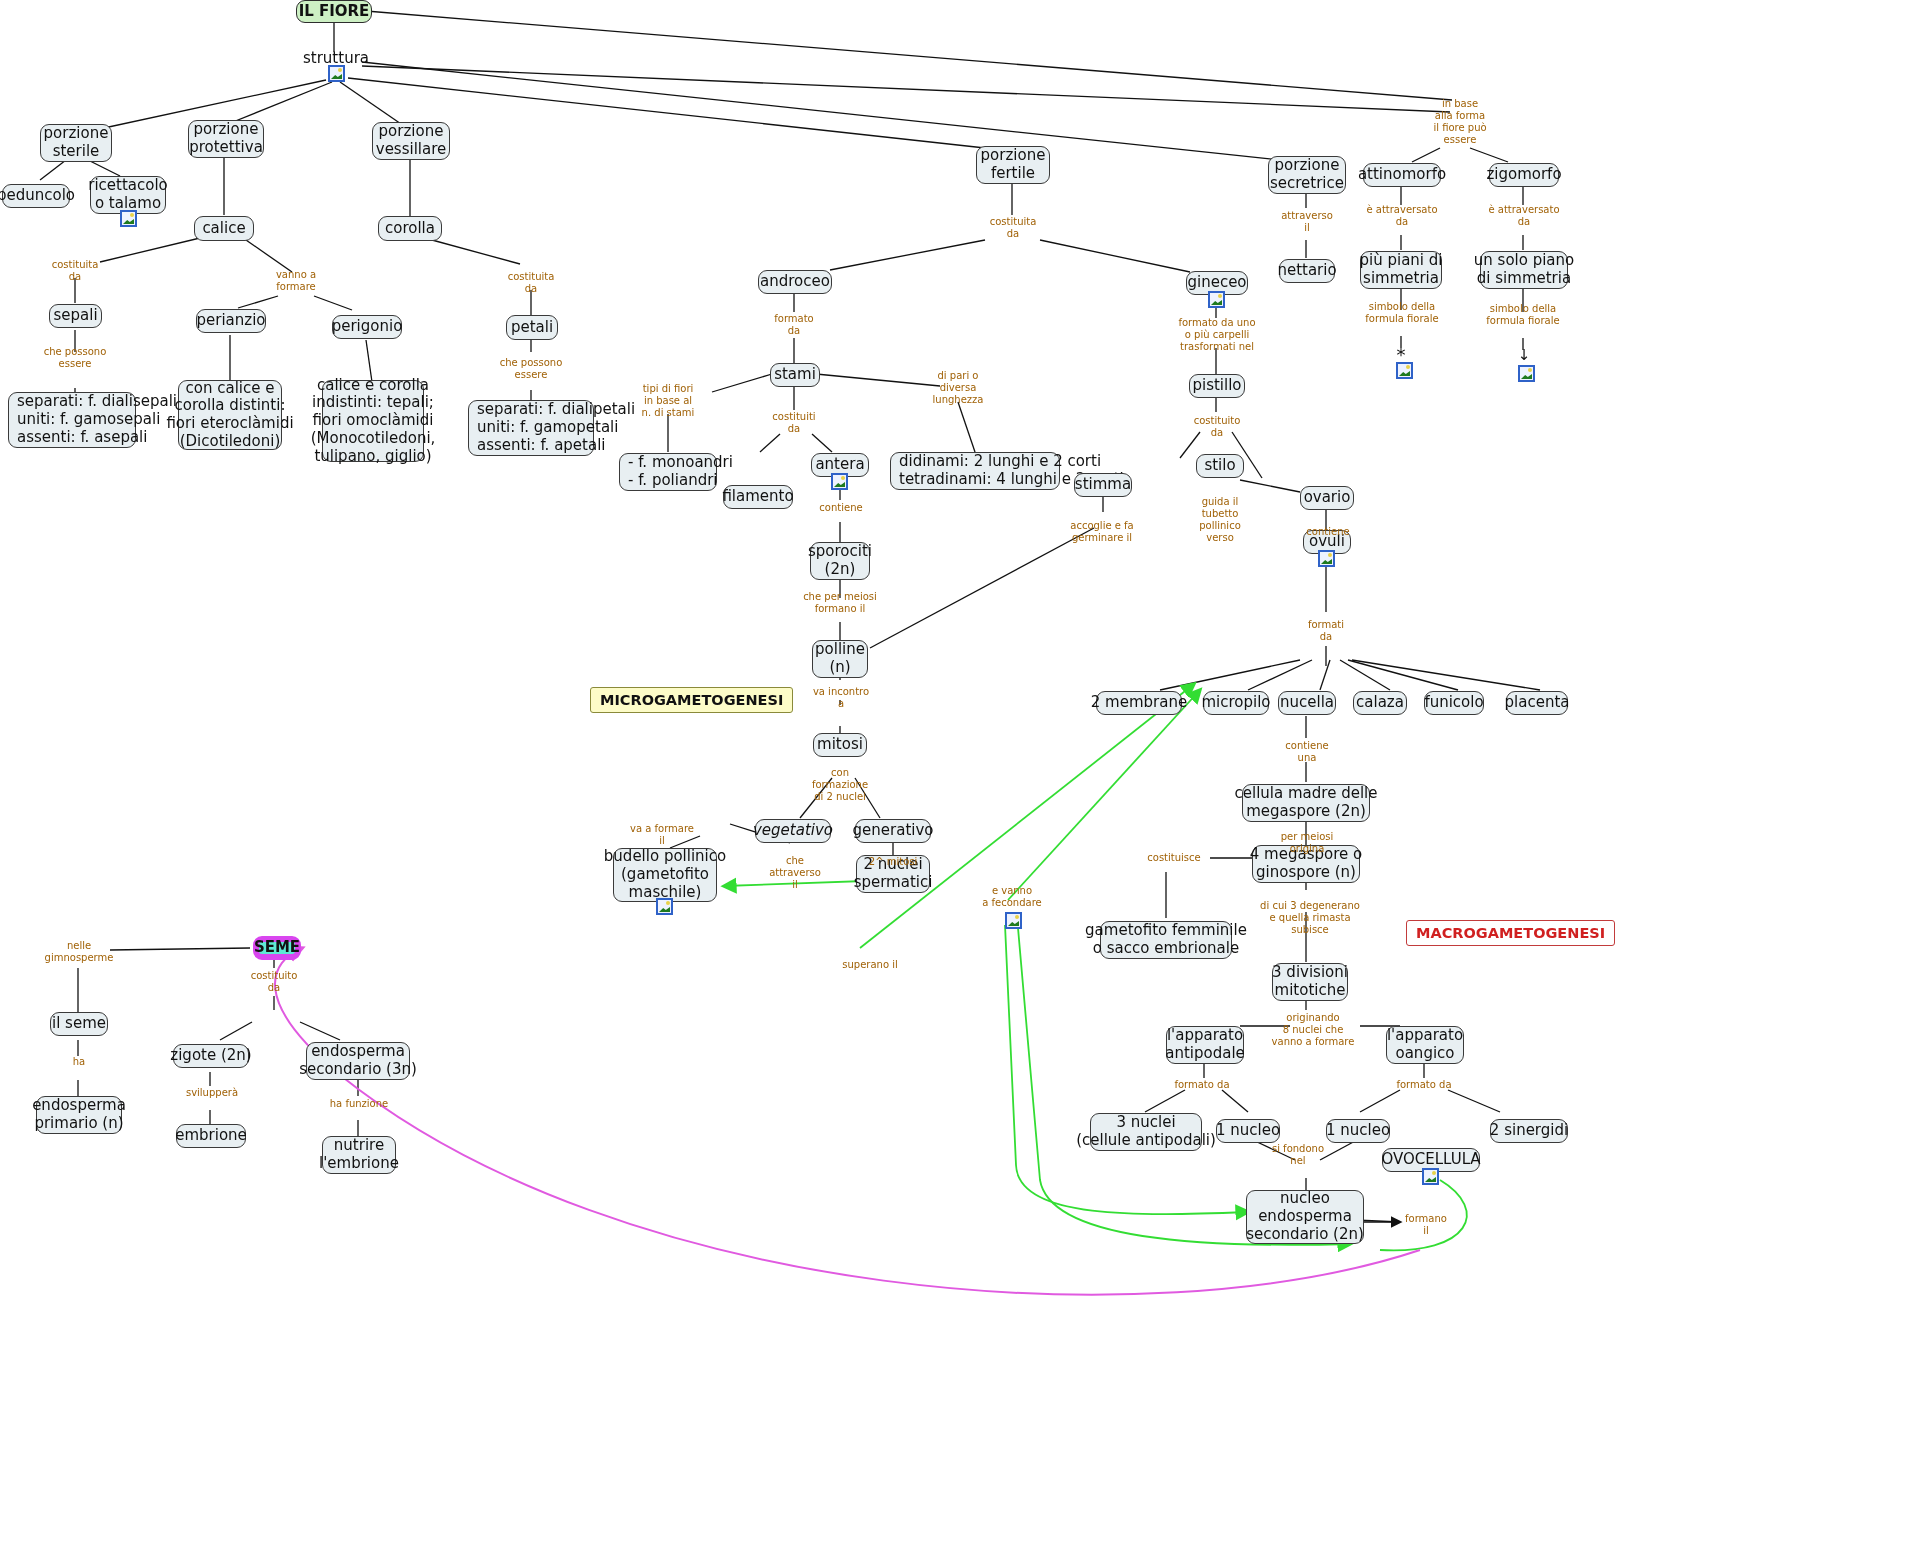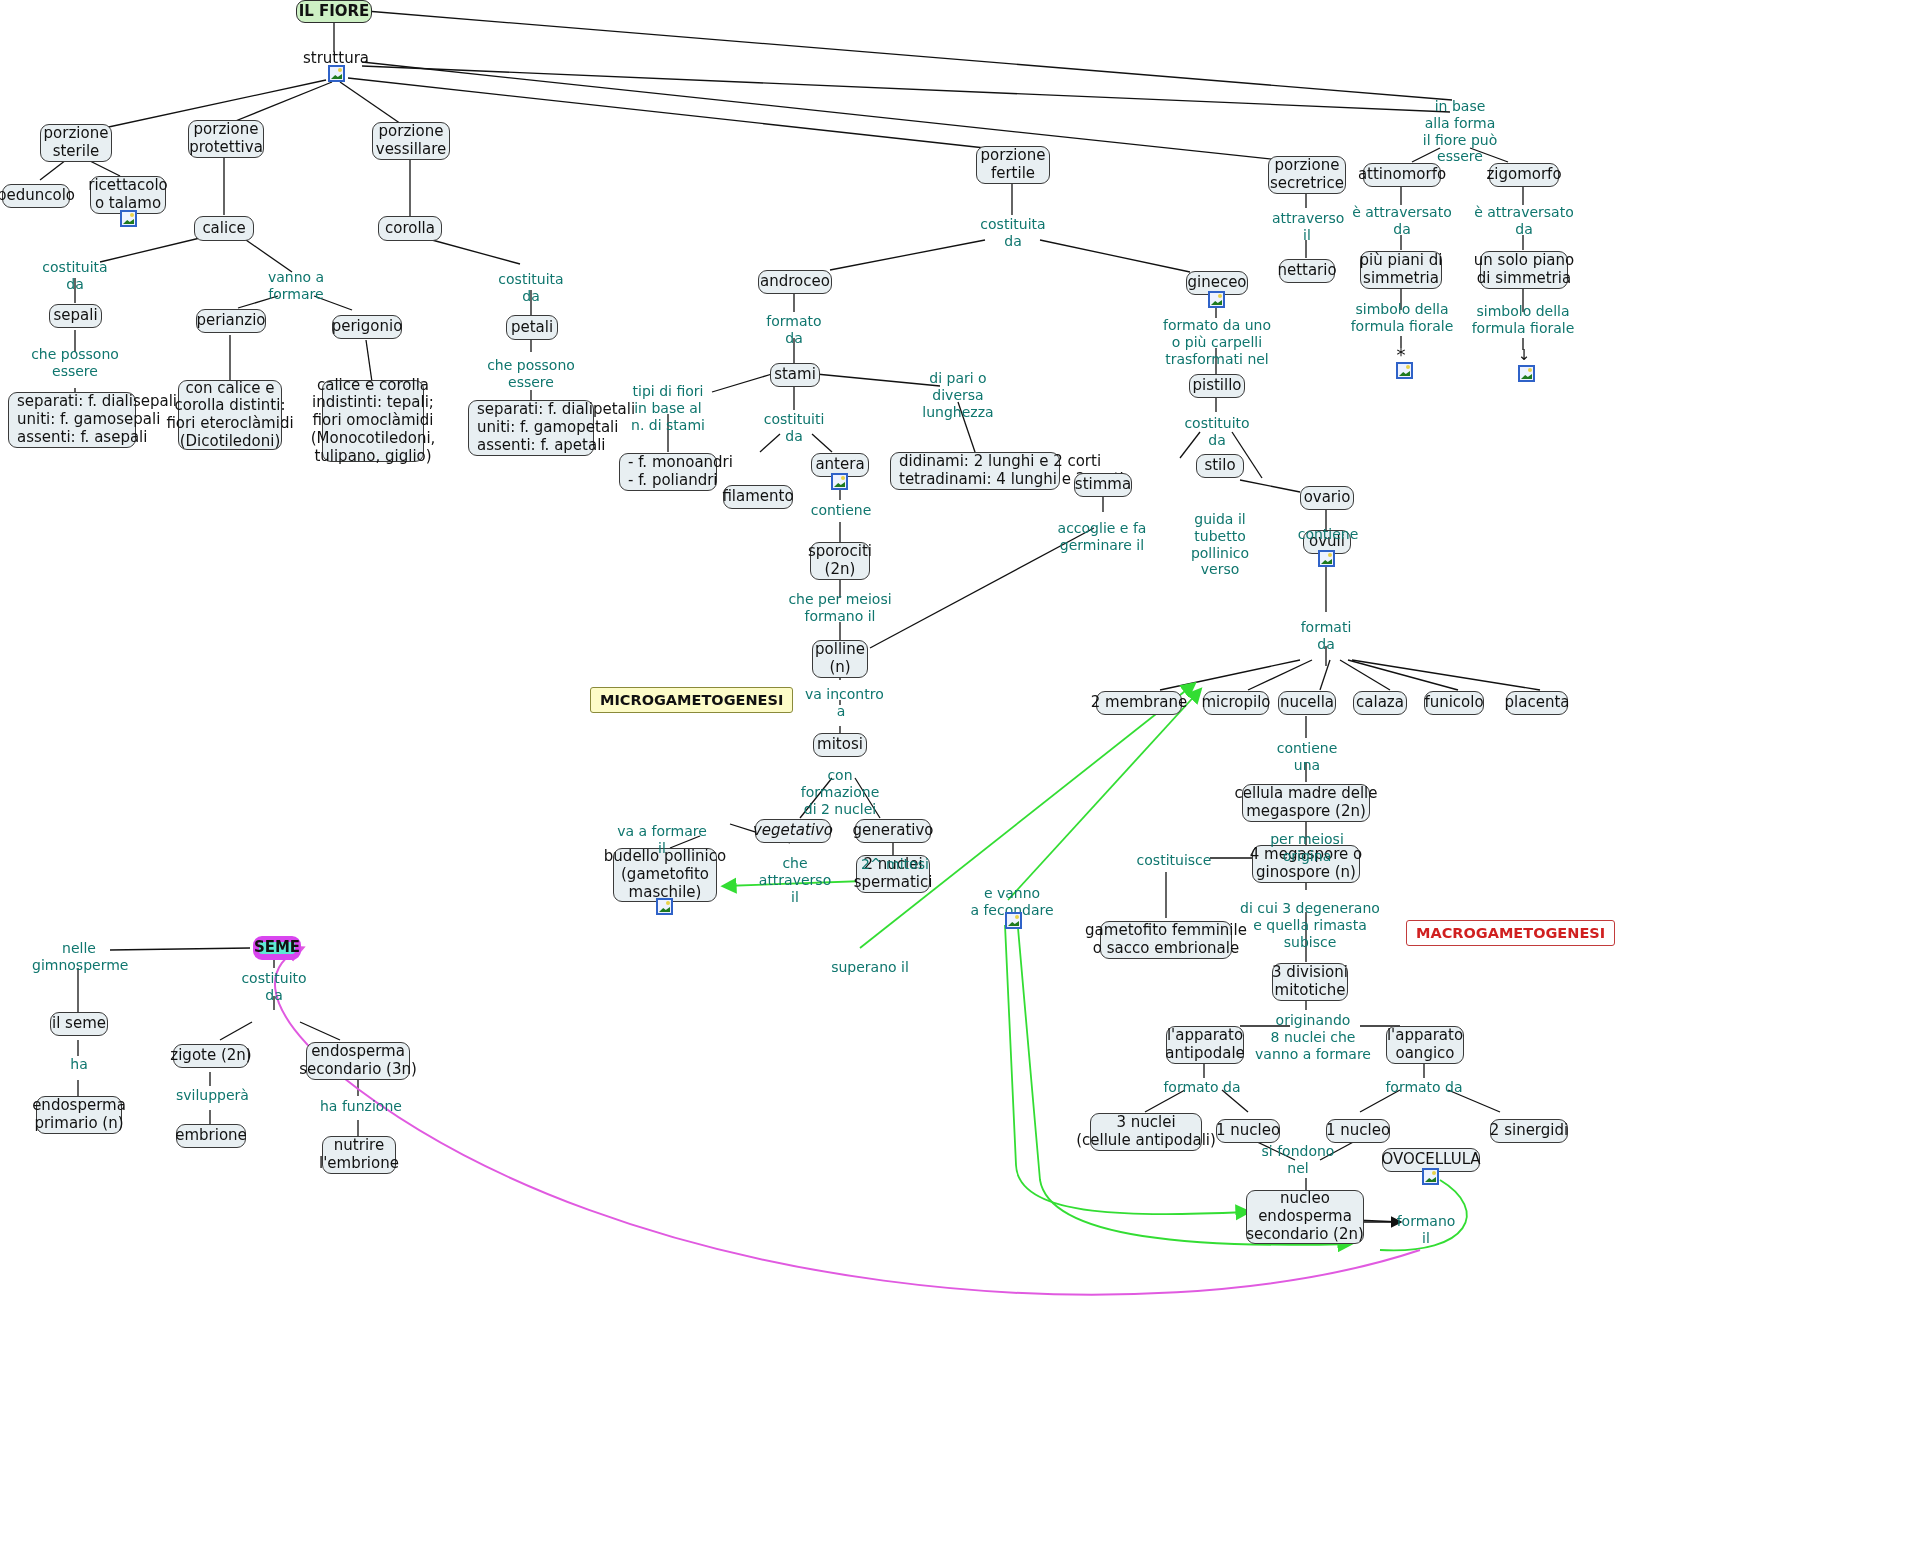--- a/index.html
+++ b/index.html
@@ -9,21 +9,21 @@
   svg.edges{position:absolute;left:0;top:0;width:1908px;height:1559px;overflow:visible;}
   .node{position:absolute;box-sizing:border-box;
         background:#e8eff2;border:1px solid #3a3a3a;border-radius:9px;
         display:flex;align-items:center;justify-content:center;
         text-align:center;color:#111;font-size:15px;line-height:1.18;
         padding:4px 8px;white-space:pre;z-index:3;}
   .node.bold{font-weight:normal;}
   .node.green{background:#cdf0c4;border:1px solid #2d2d2d;font-weight:bold;}
   .node.olive{background:#5eead4;border:6px solid #d946ef;font-weight:bold;}
   .node.plain{background:transparent;border:none;border-radius:0;padding:0;z-index:3;}
-  .lbl{position:absolute;color:#0f766e;font-size:14px;line-height:1.2;
+  .lbl{position:absolute;color:#a16207;font-size:10px;line-height:1.2;
        text-align:center;white-space:pre;background:transparent;z-index:3;}
   .legend{position:absolute;box-sizing:border-box;font-weight:bold;
           font-size:14.5px;padding:4px 9px;border-radius:3px;z-index:4;white-space:pre;}
   .legend.micro{background:#fdfcc8;border:1px solid #8a8a3a;color:#111;}
   .legend.macro{background:#ffffff;border:1px solid #c23b3b;color:#d02020;}
   .picicon{position:absolute;width:17px;height:17px;z-index:5;
            border:2px solid #2f62c8;background:#eef3ff;box-sizing:border-box;}
   .picicon i{position:absolute;left:1px;top:7px;width:11px;height:5px;
              background:#1f7a1f;clip-path:polygon(0 100%,38% 22%,62% 60%,100% 0,100% 100%);}
   .picicon b{position:absolute;right:1px;top:1px;width:4px;height:4px;
@@ -415,21 +415,21 @@
       <b></b>
     </div>
 
 <div class="lbl" style="left:1158px;top:317px;width:118px;">formato da uno
 o più carpelli
 trasformati nel</div>
 <div class="lbl" style="left:1180px;top:415px;width:74px;">costituito
 da</div>
 <div class="lbl" style="left:1043px;top:520px;width:118px;">accoglie e fa
 germinare il</div>
-<div class="lbl" style="left:1182px;top:496px;width:76px;margin-top:15px;">guida il
+<div class="lbl" style="left:1182px;top:496px;width:76px;">guida il
 tubetto
 pollinico
 verso</div>
 <div class="lbl" style="left:1294px;top:526px;width:68px;">contiene</div>
 <div class="lbl" style="left:1293px;top:619px;width:66px;">formati
 da</div>
 <div class="lbl" style="left:1272px;top:740px;width:70px;">contiene
 una</div>
 <div class="lbl" style="left:1264px;top:831px;width:86px;">per meiosi
 origina</div>

